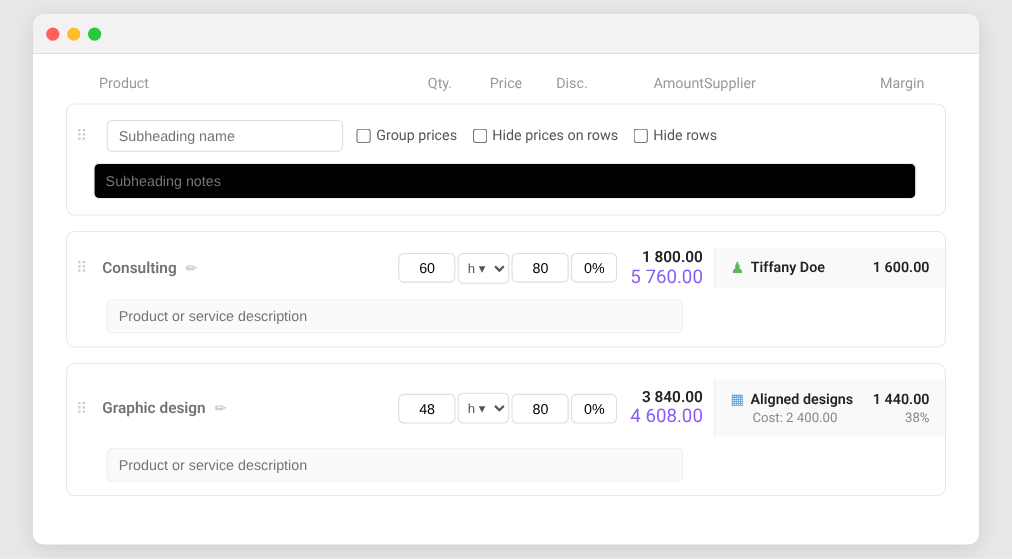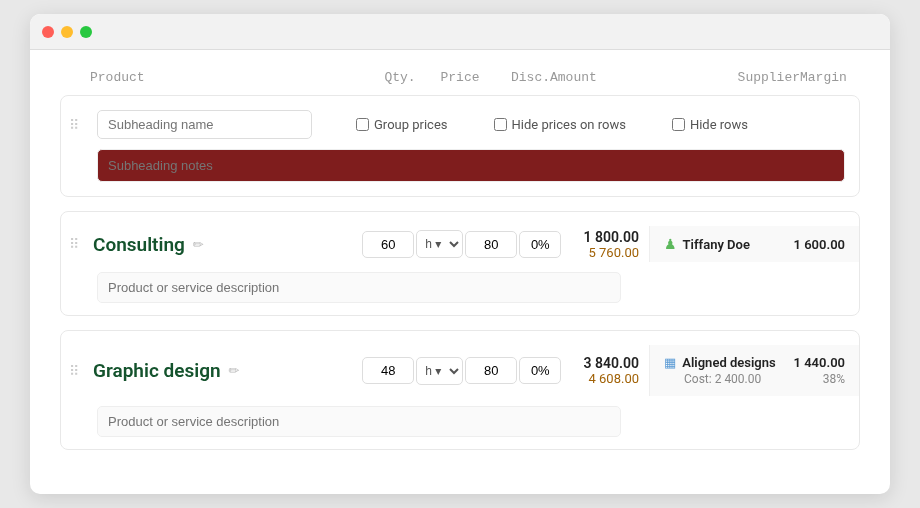--- a/index.html
+++ b/index.html
@@ -43,21 +43,20 @@
     .content {
       padding: 20px 30px 30px 30px;
     }
 
     .table-header {
       display: grid;
       grid-template-columns: 280px 60px 60px 60px 90px 160px 90px;
       padding: 0 8px 10px 30px;
       color: #999;
       font-size: 13px;
-      font-family: Liberation Mono, monospace;
     }
 
     .section {
       border: 1px solid #e8e8e8;
       border-radius: 8px;
       margin-bottom: 14px;
       padding: 14px 14px 14px 8px;
     }
 
     .section-subheading {
@@ -90,40 +89,39 @@
       gap: 14px;
     }
 
     .checkbox-label {
       display: flex;
       align-items: center;
       gap: 5px;
       font-size: 13px;
       color: #555;
       cursor: pointer;
-      margin-left: 32px;
     }
 
     .checkbox-label input[type="checkbox"] {
       width: 13px;
       height: 13px;
       accent-color: #4a90e2;
     }
 
     .notes-input {
       border: 1px solid #eee;
       border-radius: 5px;
       padding: 8px 10px;
       font-size: 13px;
       color: #aaa;
       width: 100%;
-      margin-left: 28px;
+      margin-left: 16px;
       width: calc(100% - 28px);
       outline: none;
-      background: #7f1d1d;
+      background: #000000;
     }
 
     .product-row {
       border: 1px solid #e8e8e8;
       border-radius: 8px;
       margin-bottom: 14px;
       overflow: hidden;
     }
 
     .product-main {
@@ -134,23 +132,23 @@
 
     .product-left {
       display: flex;
       align-items: center;
       gap: 8px;
       width: 310px;
       padding-left: 8px;
     }
 
     .product-name {
-      font-size: 19px;
+      font-size: 14px;
       font-weight: 600;
-      color: #14532d;
+      color: #737373;
     }
 
     .edit-icon {
       color: #bbb;
       font-size: 13px;
       cursor: pointer;
     }
 
     .product-fields {
       display: flex;
@@ -206,22 +204,22 @@
       padding-right: 10px;
     }
 
     .amount-main {
       font-size: 14px;
       font-weight: 600;
       color: #222;
     }
 
     .amount-sub {
-      font-size: 13px;
-      color: #a16207;
+      font-size: 17px;
+      color: #8b5cf6;
     }
 
     .supplier-block {
       background: #f9f9f9;
       border-left: 1px solid #eee;
       min-width: 210px;
       padding: 10px 14px;
       display: flex;
       flex-direction: column;
       gap: 2px;
@@ -297,23 +295,23 @@
     <div class="dot yellow"></div>
     <div class="dot green"></div>
   </div>
 
   <div class="content">
 
     <div class="table-header">
       <span>Product</span>
       <span style="text-align:center">Qty.</span>
       <span style="text-align:center">Price</span>
-      <span style="text-align:right">Disc.</span>
-      <span style="text-align:left">Amount</span>
-      <span style="text-align:right">Supplier</span>
+      <span style="text-align:center">Disc.</span>
+      <span style="text-align:right">Amount</span>
+      <span style="text-align:left">Supplier</span>
       <span style="text-align:left">Margin</span>
     </div>
 
     <div class="section">
       <div class="section-subheading">
         <span class="drag-handle">⠿</span>
         <input type="text" class="subheading-input" placeholder="Subheading name" style="">
         <div class="checkbox-group">
           <label class="checkbox-label">
             <input type="checkbox" style="">

